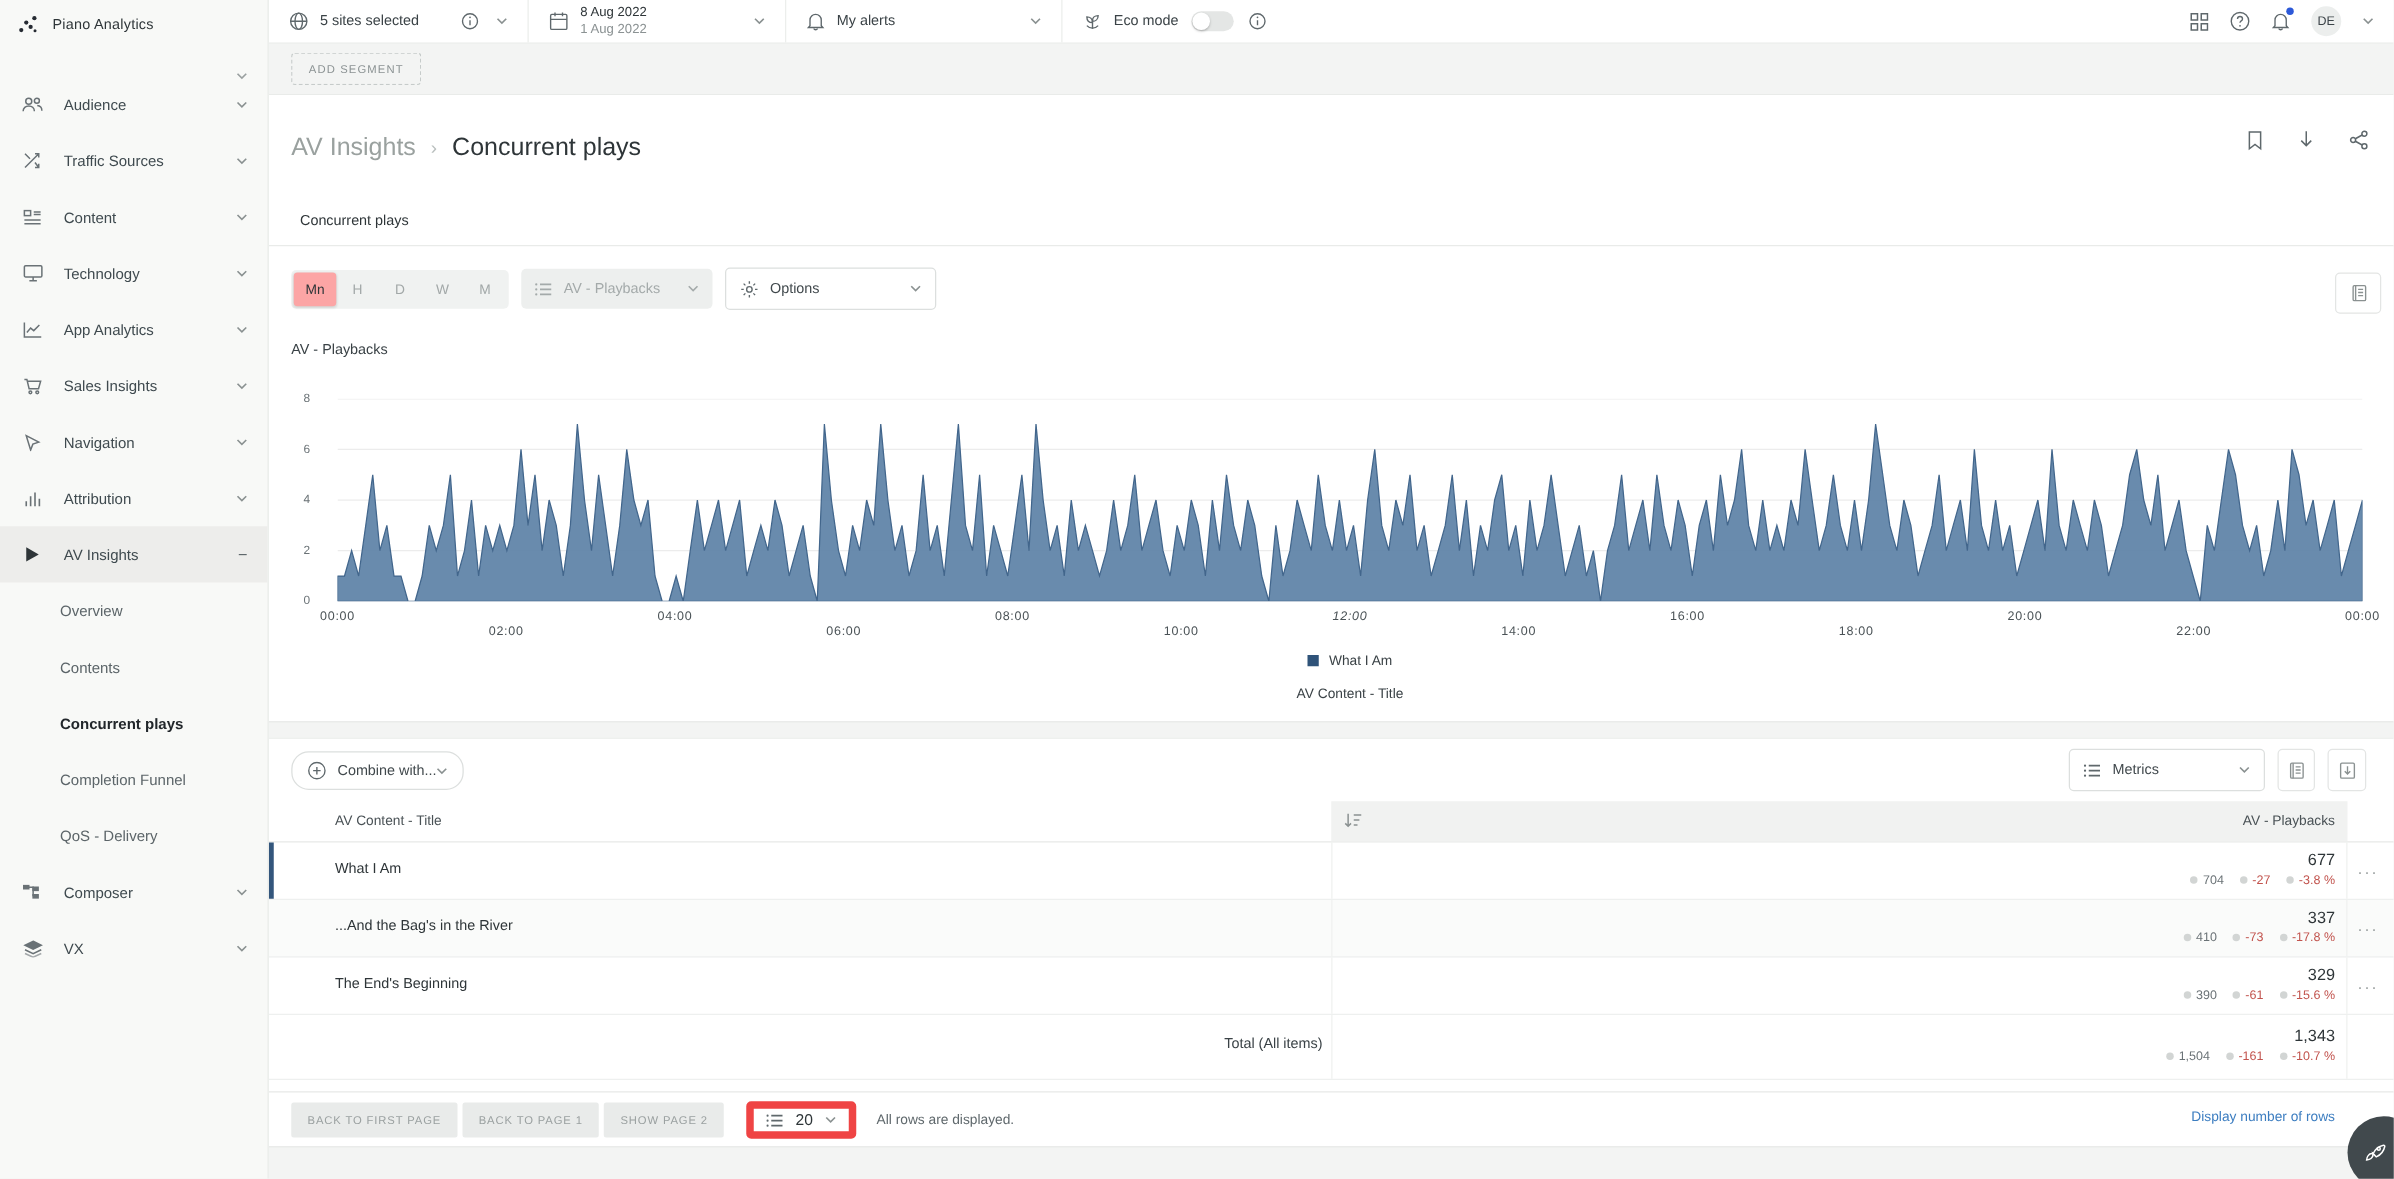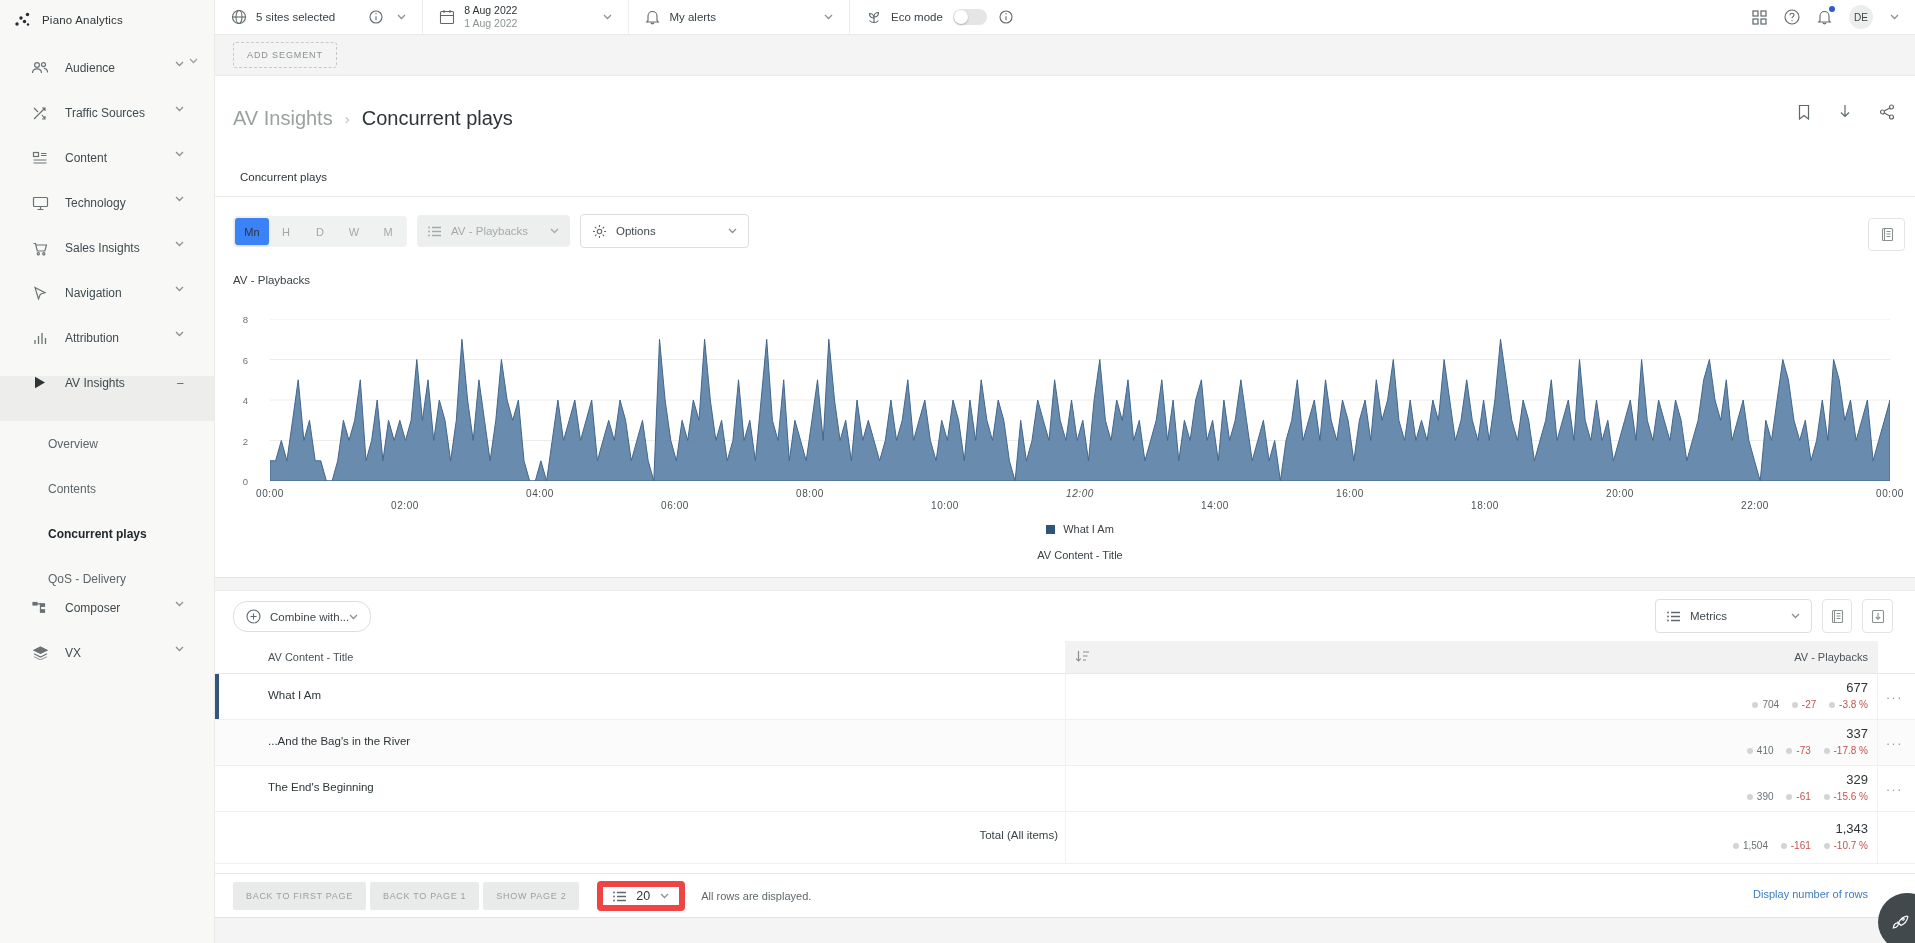--- a/index.html
+++ b/index.html
@@ -5,21 +5,21 @@
 *{margin:0;padding:0;box-sizing:border-box}
 html,body{width:1915px;height:943px}
 body{font-family:"Liberation Sans",sans-serif;background:#f3f4f3;position:relative;overflow:hidden;color:#2e3538}
 svg{display:block}
 
 .sidebar{position:absolute;left:0;top:0;width:215px;height:943px;background:#f8f9f7;border-right:1px solid #e9ebe9;z-index:6}
 .logo-row{display:flex;align-items:center;gap:11px;padding:11px 14px;cursor:pointer}
 .logo-name{font-size:11.5px;color:#2e3538;letter-spacing:.2px}
 .side-collapse{position:absolute;top:58px;right:16px;color:#9aa0a0;cursor:pointer}
 .nav{margin-top:22px}
-.nav-item{height:45px;display:flex;padding:0 30px;cursor:pointer}
+.nav-item{height:45px;display:flex;align-items:center;padding:0 16px;cursor:pointer}
 .nav-item .ico{width:20px;display:flex;justify-content:center;color:#6a7276}
 .nav-item .lbl{margin-left:15px;flex:1;font-size:12px;color:#3f4a4f}
 .nav-item .chev{color:#8a9191}
 .nav-item.active{background:#ededeb}
 .minus{color:#5f686c;font-size:13px}
 .sub-item{height:45px;display:flex;align-items:center;padding-left:48px;font-size:12px;color:#5c6569;cursor:pointer}
 .sub-item.active{color:#22272b;font-weight:bold}
 
 .main{position:absolute;left:215px;top:0;right:0;bottom:0}
 
@@ -52,21 +52,21 @@
 .bc-row{position:absolute;top:31px;left:18px;font-size:20px;display:flex;align-items:center;cursor:default}
 .bc-parent{color:#9aa19f;cursor:pointer}
 .bc-sep{color:#b9bfbe;margin:0 12px;font-size:15px}
 .bc-current{color:#2e3538}
 .bc-icons{position:absolute;top:28px;right:20px;display:flex;gap:27px;color:#5f686c}
 .bc-icons>*{cursor:pointer}
 .tab-label{position:absolute;left:25px;bottom:13px;font-size:11.5px;color:#2e3538;cursor:pointer}
 
 .gran{position:absolute;top:140px;left:18px;height:31px;background:#f0f2f1;border-radius:4px;display:flex;align-items:center;padding:2px}
 .gran button{width:34px;height:27px;border:0;background:transparent;font-size:11px;color:#a2a8a8;border-radius:3px;cursor:pointer;font-family:inherit}
-.gran button.active{background:#3b82f6;color:#2e3538;box-shadow:0 1px 2px rgba(0,0,0,.12)}
+.gran button.active{background:#fca5a5;color:#2e3538;box-shadow:0 1px 2px rgba(0,0,0,.12)}
 .select{position:absolute;display:flex;align-items:center;border-radius:4px;font-size:11.5px;padding:0 11px;cursor:pointer}
 .metric-select{top:139px;left:202px;width:153px;height:32px;background:#edefee;color:#a4aaaa}
 .options-select{top:138px;left:365px;width:169px;height:34px;background:#fff;border:1px solid #dcdfde;color:#40484c}
 .sel-ico{display:flex;color:inherit}
 .sel-lbl{margin-left:9px;flex:1}
 .sel-chev{display:flex;color:inherit}
 .icon-btn{position:absolute;border:1px solid #e3e5e4;border-radius:4px;background:#fff;color:#8a9191;display:flex;align-items:center;justify-content:center;cursor:pointer}
 .chart-export{top:142px;right:10px;width:37px;height:33px}
 
 .chart-title{position:absolute;top:198px;left:18px;font-size:11.5px;color:#3a4246}
@@ -191,20 +191,34 @@
         </span>
       <span class="lbl">Technology</span>
       <span class="chev">
           <svg width="9" height="6" viewBox="0 0 9 6" fill="none" stroke="currentColor" stroke-width="1.3">
             <path d="M1 1l3.5 3.5L8 1"></path>
           </svg>
         </span>
     </div>
     <div class="nav-item">
       <span class="ico">
+          <svg width="16" height="14" viewBox="0 0 16 14" fill="none" stroke="currentColor" stroke-width="1.2">
+            <path d="M1.5 1v11.5H15"></path>
+            <path d="M3.5 9l3-3.5 2.5 2L13.5 3"></path>
+          </svg>
+        </span>
+      <span class="lbl">App Analytics</span>
+      <span class="chev">
+          <svg width="9" height="6" viewBox="0 0 9 6" fill="none" stroke="currentColor" stroke-width="1.3">
+            <path d="M1 1l3.5 3.5L8 1"></path>
+          </svg>
+        </span>
+    </div>
+    <div class="nav-item">
+      <span class="ico">
           <svg width="17" height="15" viewBox="0 0 17 15" fill="none" stroke="currentColor" stroke-width="1.2">
             <path d="M1.5 2.5h2l1.8 7.5h7.5l1.7-6H4"></path>
             <circle cx="6.3" cy="12.8" r="1.1"></circle>
             <circle cx="11.8" cy="12.8" r="1.1"></circle>
           </svg>
         </span>
       <span class="lbl">Sales Insights</span>
       <span class="chev">
           <svg width="9" height="6" viewBox="0 0 9 6" fill="none" stroke="currentColor" stroke-width="1.3">
             <path d="M1 1l3.5 3.5L8 1"></path>
@@ -247,20 +261,23 @@
       <span class="minus">−</span>
     </div>
     <div class="sub-item">
         <span>Overview</span>
       </div>
     <div class="sub-item">
         <span>Contents</span>
       </div>
     <div class="sub-item active">
         <span>Concurrent plays</span>
+      </div>
+    <div class="sub-item">
+        <span>Completion Funnel</span>
       </div>
     <div class="sub-item">
         <span>QoS - Delivery</span>
       </div>
     <div class="nav-item">
       <span class="ico">
           <svg width="16" height="13" viewBox="0 0 16 13" fill="none" stroke="currentColor" stroke-width="1.2">
             <rect x="1" y="1.5" width="4" height="2.5" fill="currentColor"></rect>
             <path d="M5 2.8h3.5v7.2"></path>
             <rect x="8.5" y="2.8" width="4" height="2.5" fill="currentColor"></rect>

